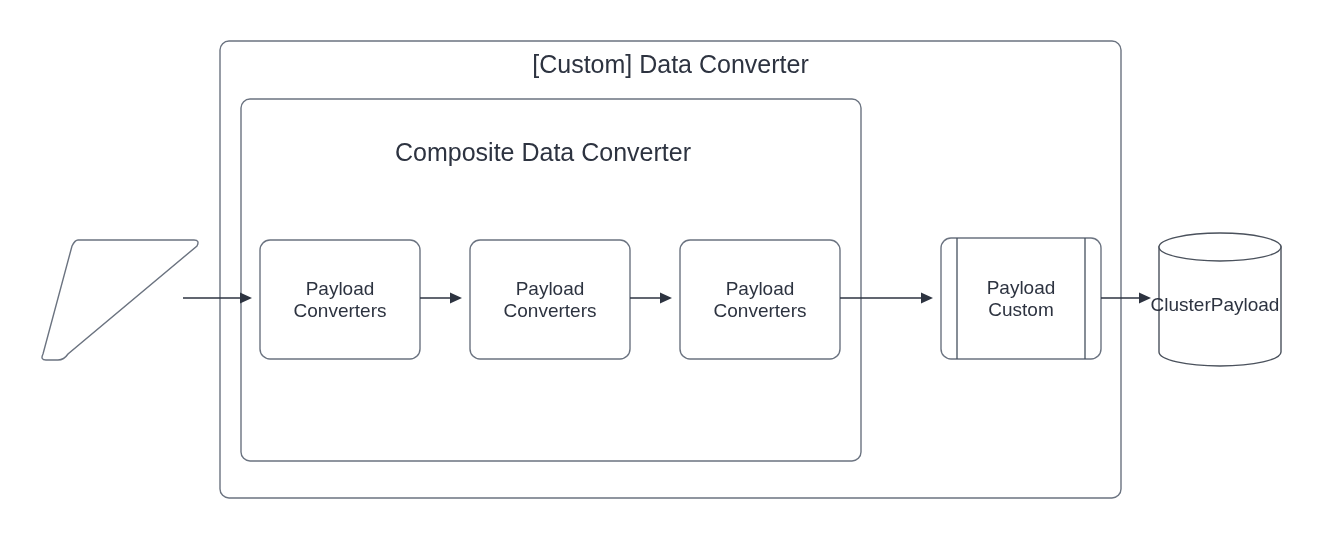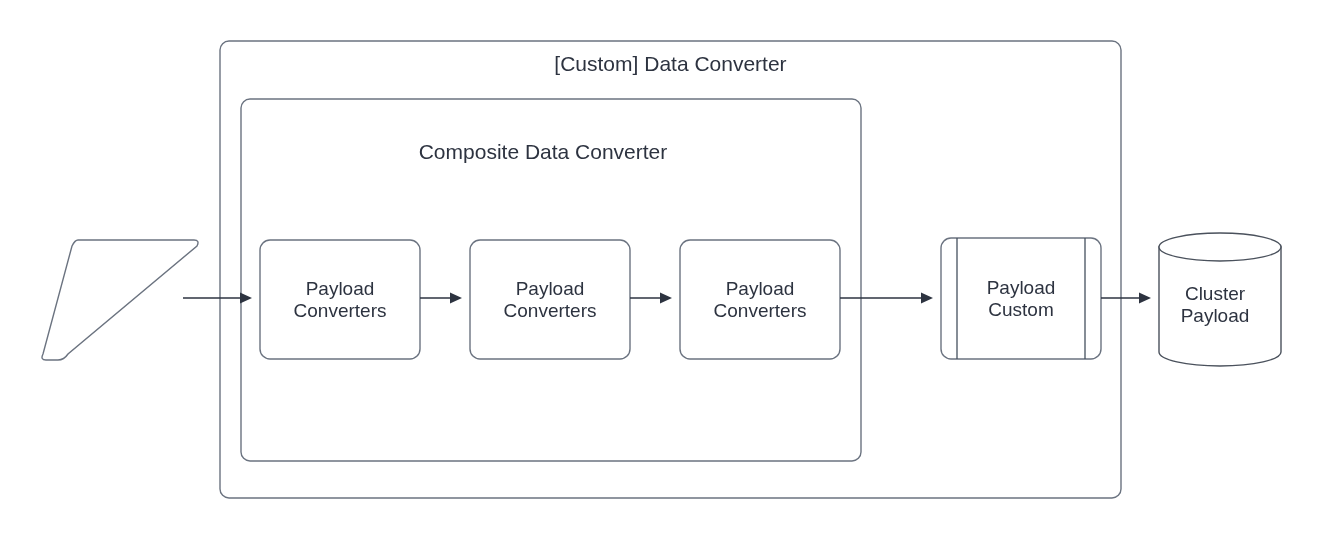--- a/index.html
+++ b/index.html
@@ -47,21 +47,21 @@
   }
   .connector {
     stroke: #2d3340;
     stroke-width: 1.6;
     fill: none;
   }
   .arrow-head {
     fill: #2d3340;
   }
   .label-container-title {
-    font-size: 21px;
+    font-size: 25px;
   }
   .label-node {
     font-size: 19px;
   }
   .label-wrap {
     position: absolute;
     display: flex;
     align-items: center;
     justify-content: center;
     text-align: center;
@@ -142,18 +142,18 @@
   <div class="label-wrap" style="left:680px; top:240px; width:160px; height:119px; flex-direction:column;">
     <span class="label-node">Payload</span>
     <span class="label-node">Converters</span>
   </div>
 
   <div class="label-wrap" style="left:957px; top:238px; width:128px; height:121px; flex-direction:column;">
     <span class="label-node">Payload</span>
     <span class="label-node">Custom</span>
   </div>
 
-  <div class="label-wrap" style="left:1159px; top:250px; width:112px; height:110px; flex-direction:column;">
+  <div class="label-wrap" style="left:1159px; top:250px; width:112px; height:110px; ">
     <span class="label-node">Cluster</span>
     <span class="label-node">Payload</span>
   </div>
 
 </div>
 
 </body></html>

